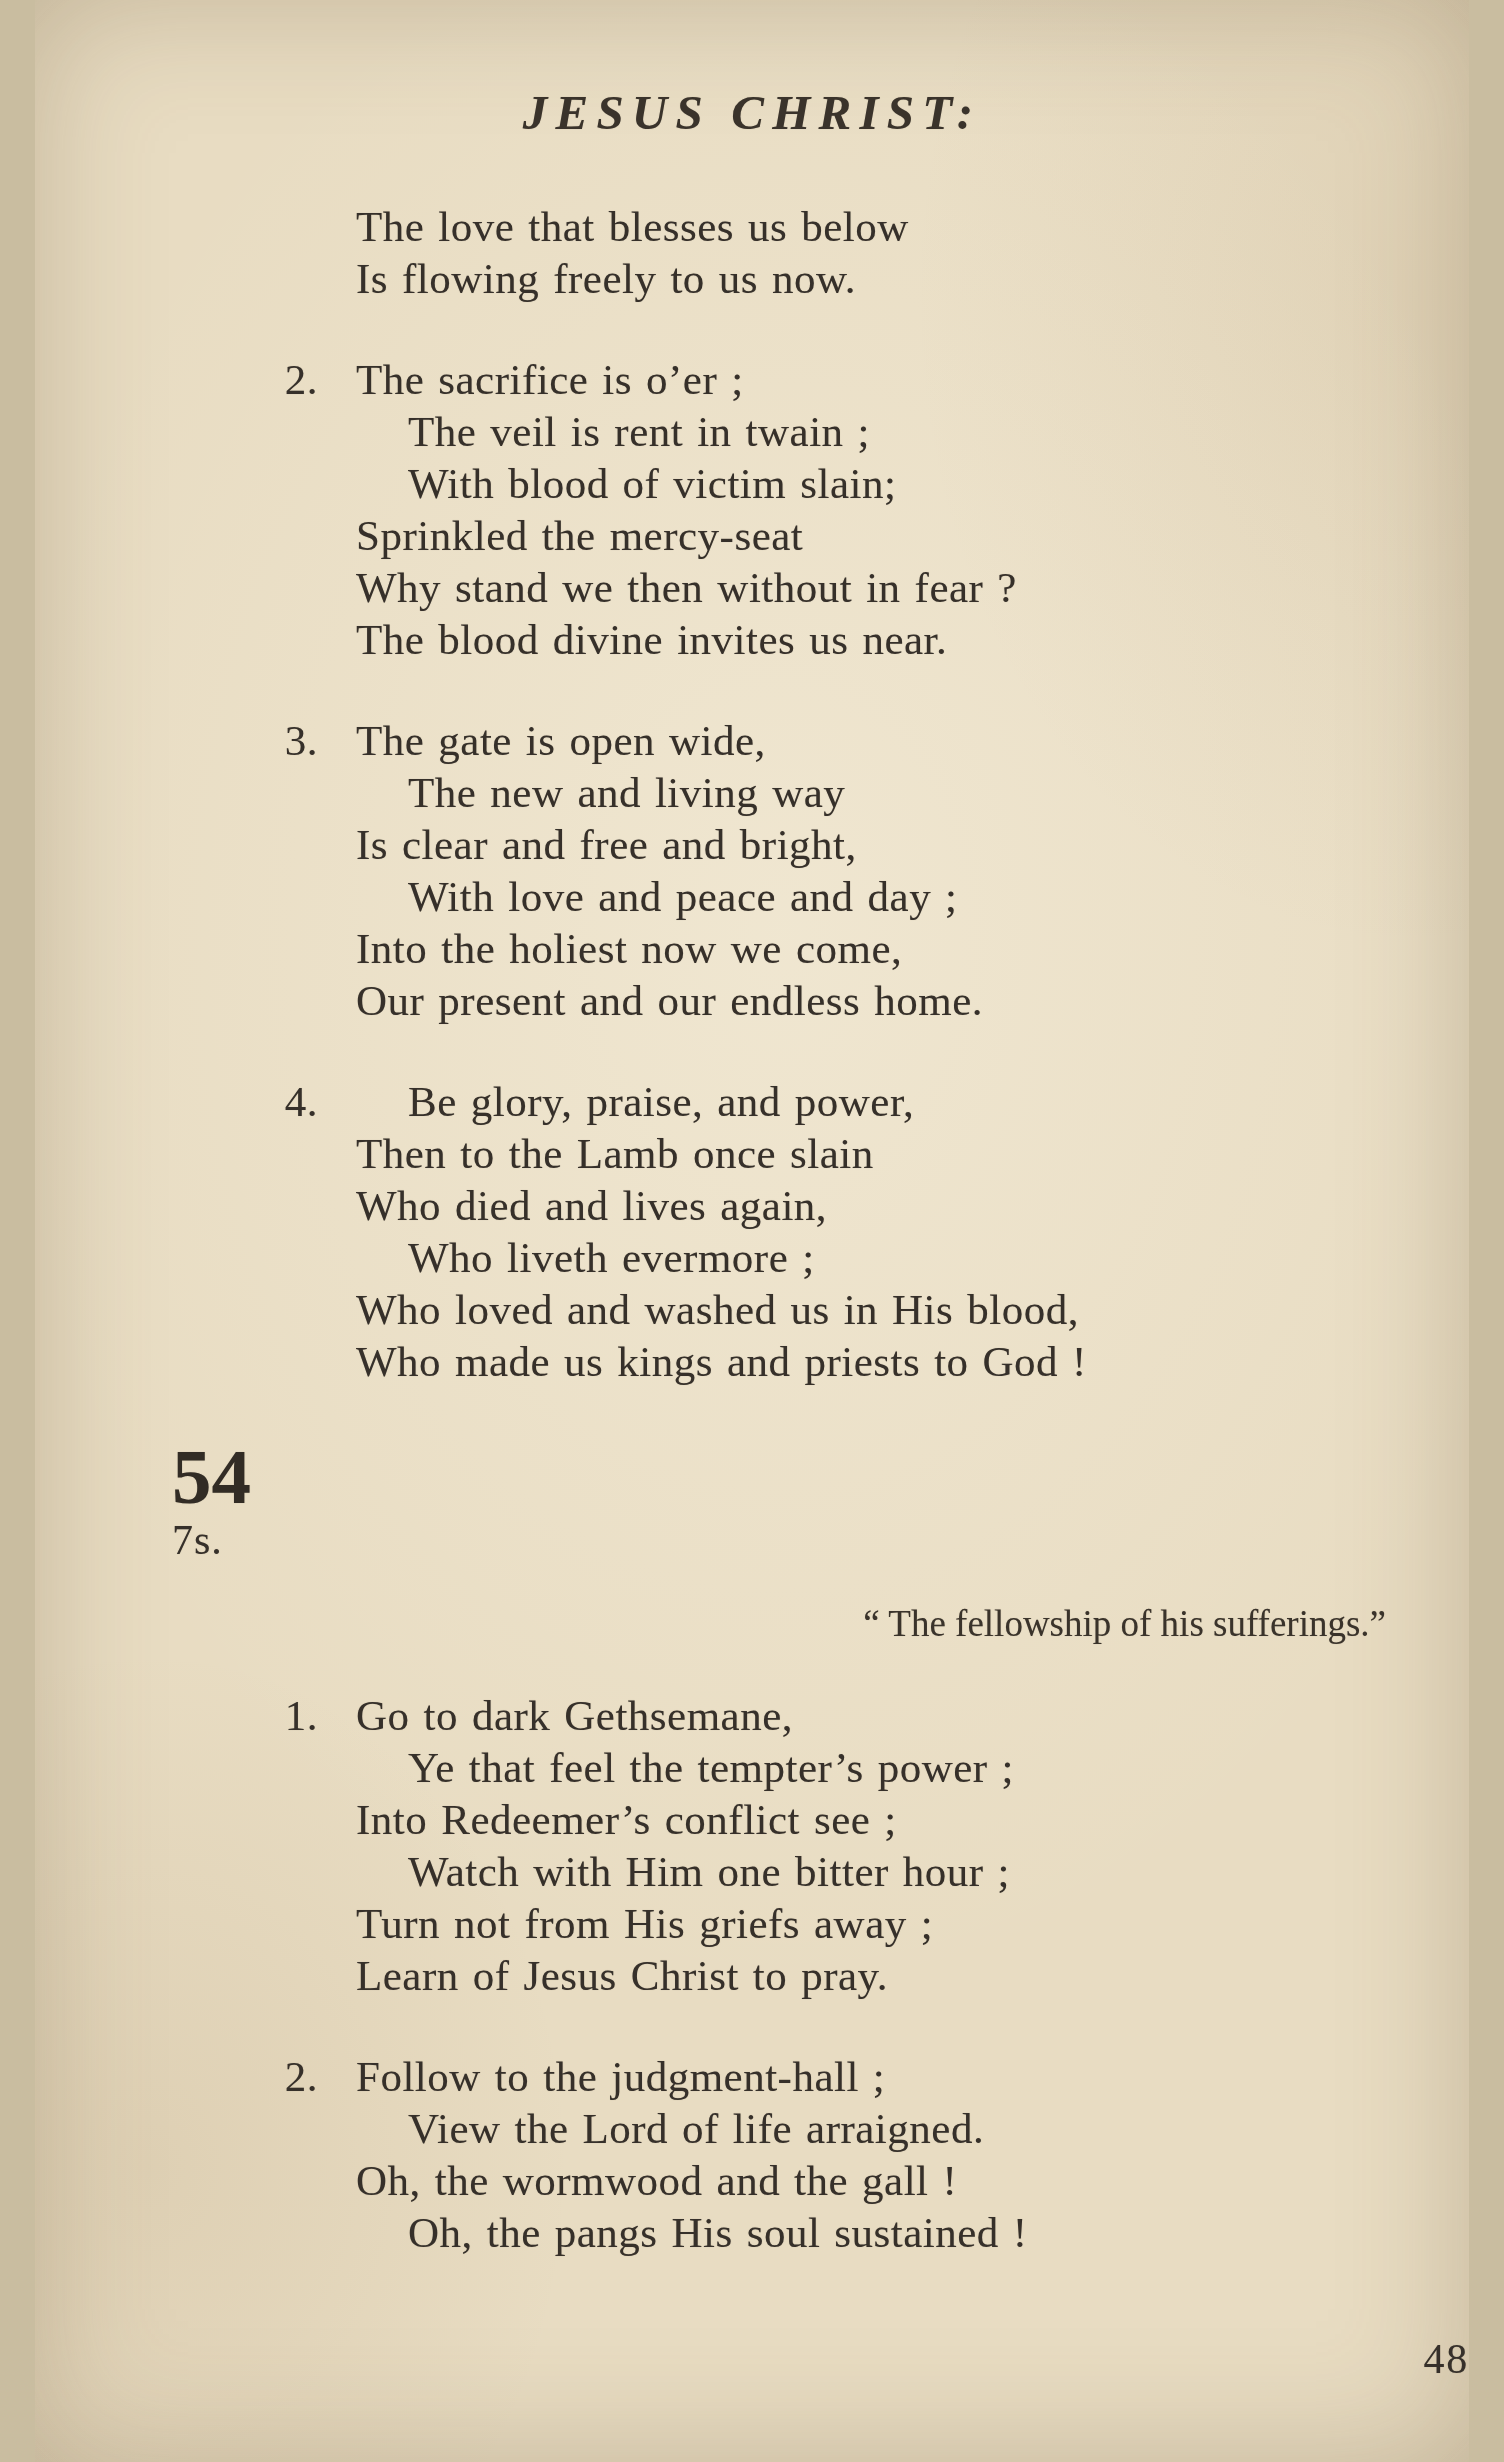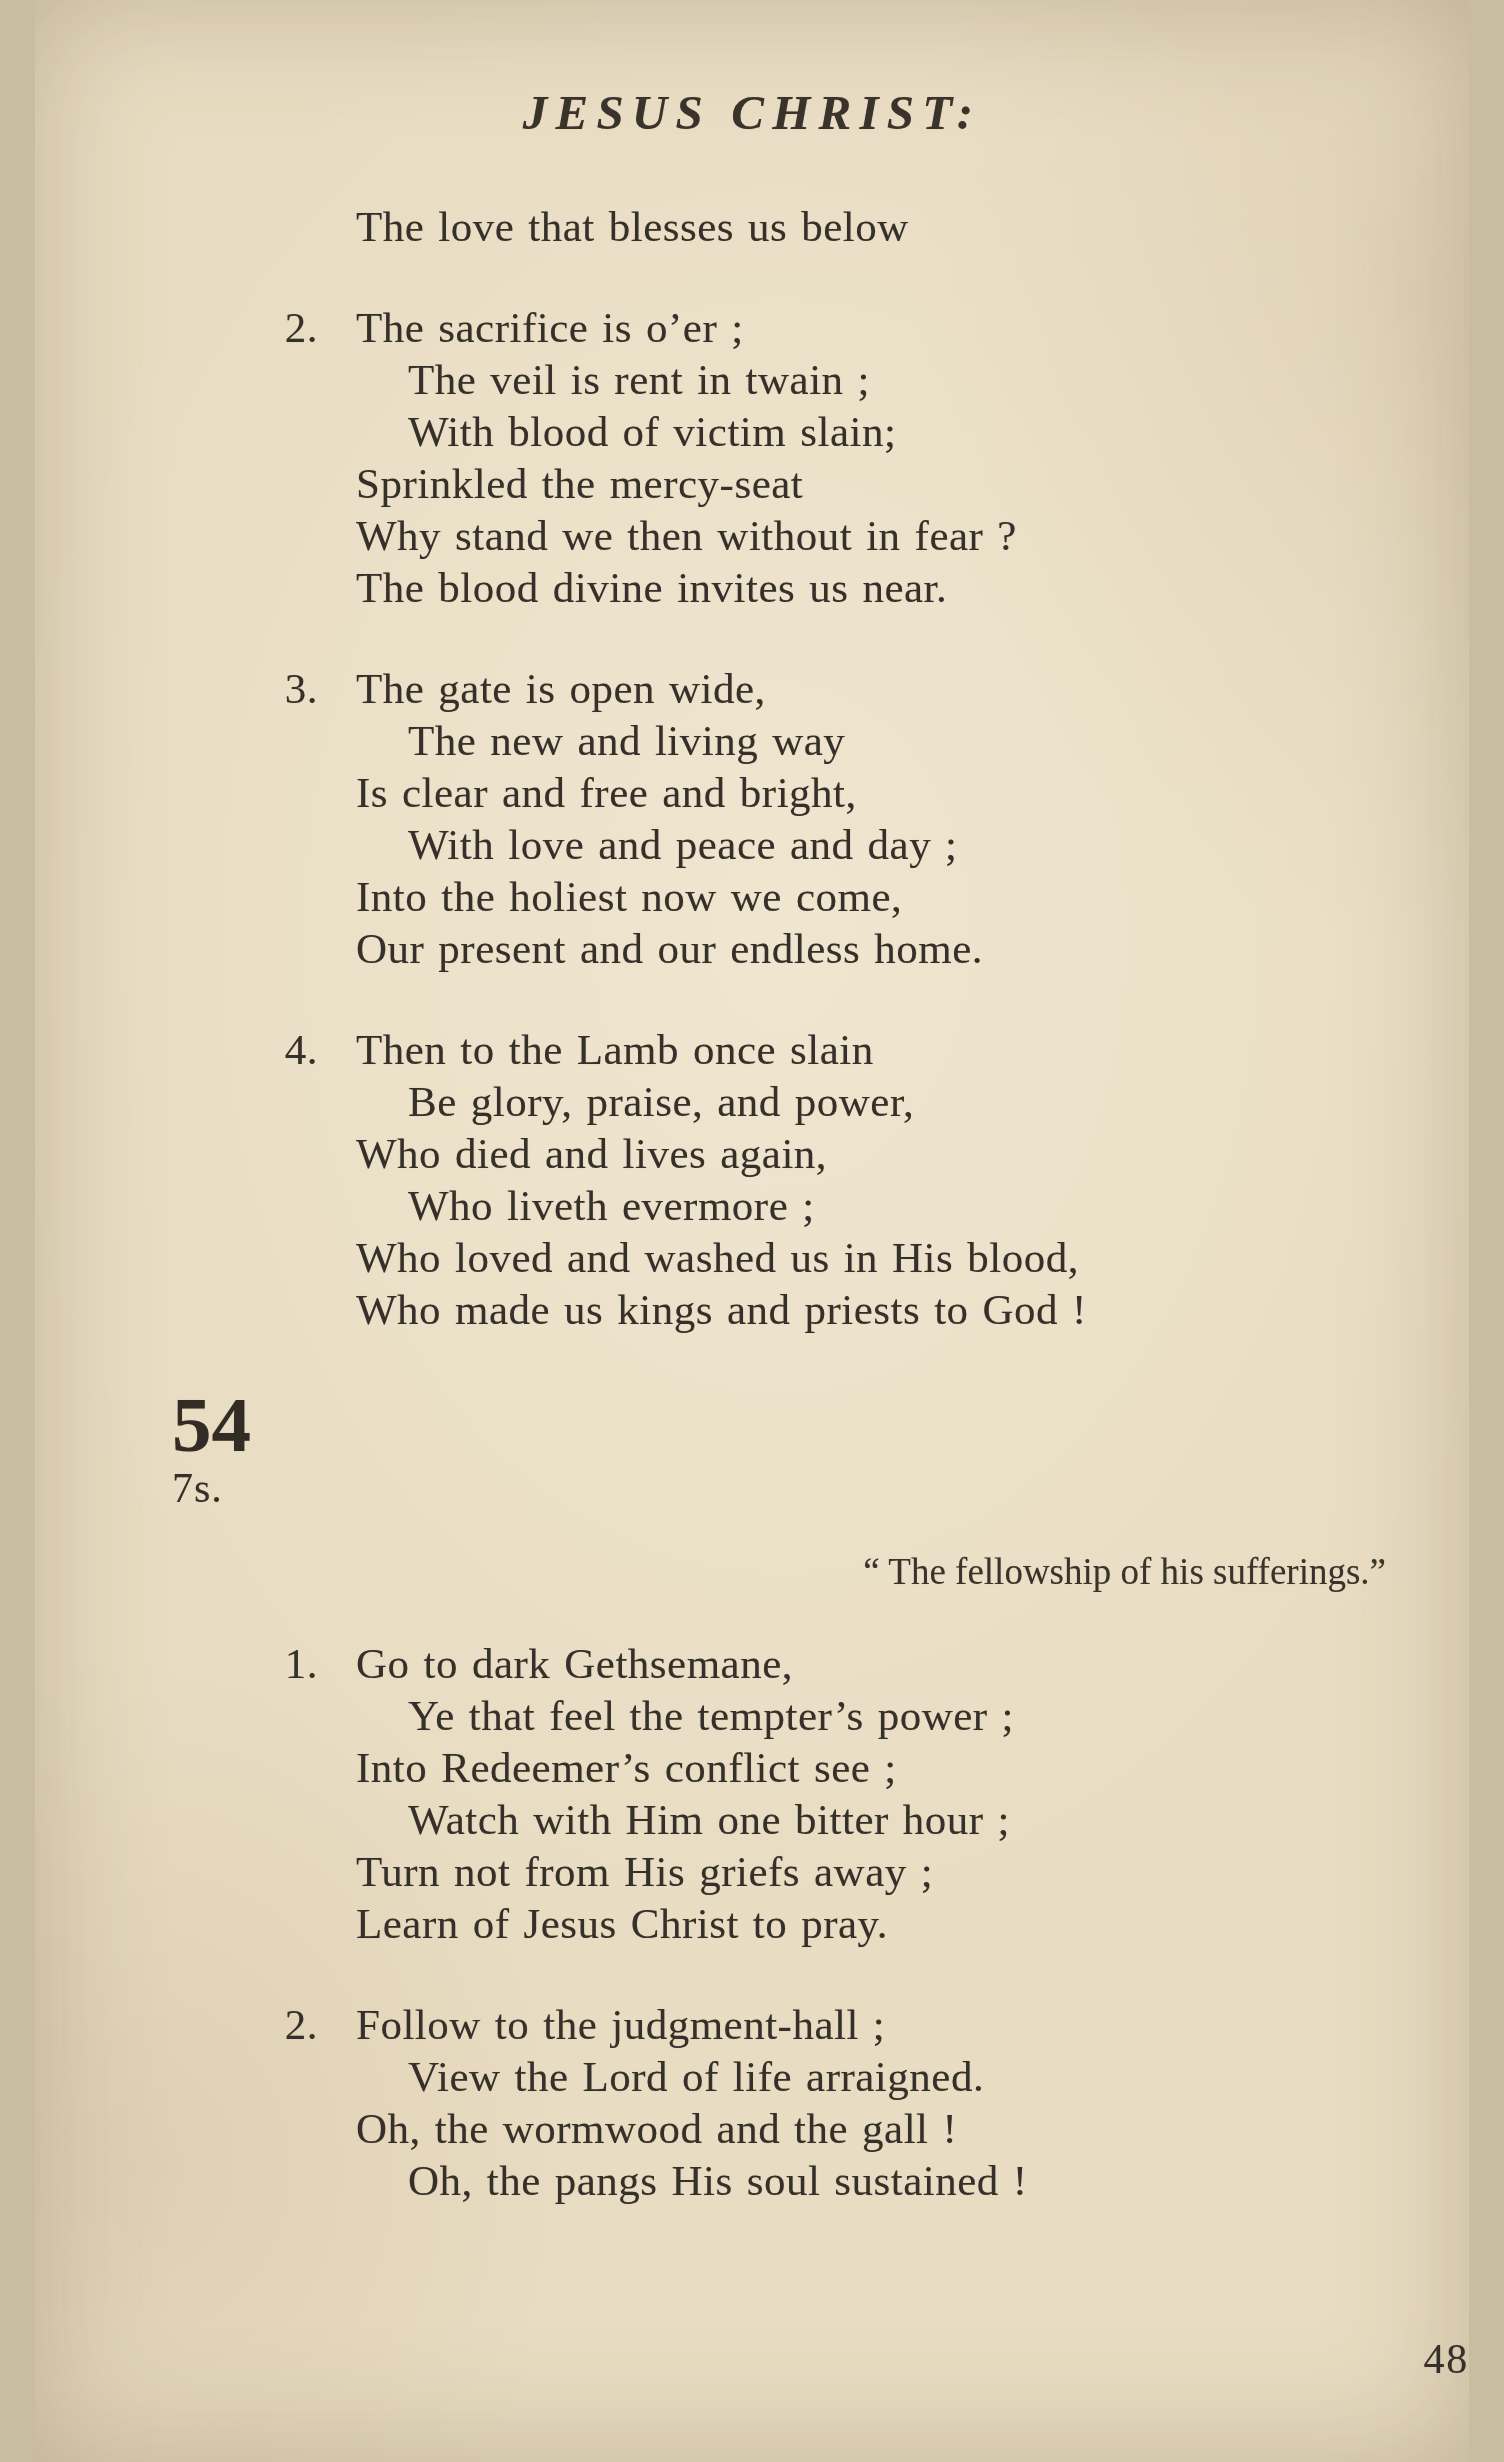--- a/index.html
+++ b/index.html
@@ -97,20 +97,21 @@
 <body>
 
 <div class="page">
 
   <div class="running-header">JESUS CHRIST:</div>
 
   <div class="content">
 
     <div class="stanza">
       <div class="vline">The love that blesses us below</div>
+      <div class="vline">Is flowing freely to us now.</div>
     </div>
 
     <div class="stanza">
       <span class="vnum">2.</span>
       <div class="vline">The sacrifice is o’er ;</div>
       <div class="vline ind">The veil is rent in twain ;</div>
       <div class="vline ind">With blood of victim slain;</div>
       <div class="vline">Sprinkled the mercy-seat</div>
       <div class="vline">Why stand we then without in fear ?</div>
       <div class="vline">The blood divine invites us near.</div>
@@ -121,22 +122,22 @@
       <div class="vline">The gate is open wide,</div>
       <div class="vline ind">The new and living way</div>
       <div class="vline">Is clear and free and bright,</div>
       <div class="vline ind">With love and peace and day ;</div>
       <div class="vline">Into the holiest now we come,</div>
       <div class="vline">Our present and our endless home.</div>
     </div>
 
     <div class="stanza">
       <span class="vnum">4.</span>
+      <div class="vline ind">Be glory, praise, and power,</div>
       <div class="vline">Then to the Lamb once slain</div>
-      <div class="vline ind">Be glory, praise, and power,</div>
       <div class="vline">Who died and lives again,</div>
       <div class="vline ind">Who liveth evermore ;</div>
       <div class="vline">Who loved and washed us in His blood,</div>
       <div class="vline">Who made us kings and priests to God !</div>
     </div>
 
     <div class="hymn-head">
       <span class="hymn-number">54</span>
       <span class="hymn-meter">7s.</span>
     </div>

